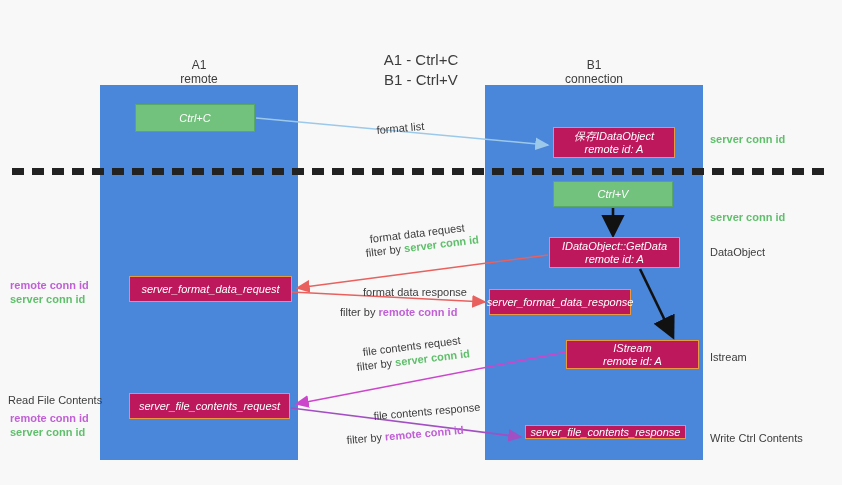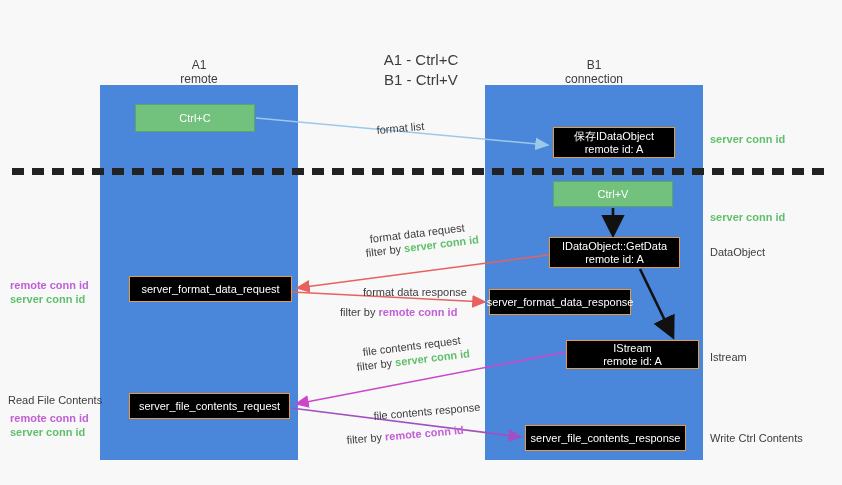--- a/index.html
+++ b/index.html
@@ -27,35 +27,35 @@
 
   
   .lane{position:absolute;background:#4a86d9;}
   #lane-a1{left:100px;top:85px;width:198px;height:375px;}
   #lane-b1{left:485px;top:85px;width:218px;height:375px;}
 
   
   .box{
     position:absolute;box-sizing:border-box;
     display:flex;flex-direction:column;align-items:center;justify-content:center;
-    color:#ffffff;font-size:11px;line-height:13px;text-align:center;
+    color:#ffffff;font-size:11px;line-height:13px;text-align:center;font-style:italic;
   }
   .box.green{background:#72c17c;border:1px solid #5aa866;}
-  .box.orange{background:#000000;border:1px solid #e99a3e;}
+  .box.orange{background:#be185d;border:1px solid #e99a3e;}
   .box .l2{font-size:11px;}
 
   #box-ctrlc{left:135px;top:104px;width:120px;height:28px;}
   #box-idataobject{left:553px;top:127px;width:122px;height:31px;}
   #box-ctrlv{left:553px;top:181px;width:120px;height:26px;}
   #box-getdata{left:549px;top:237px;width:131px;height:31px;}
   #box-fmt-req{left:129px;top:276px;width:163px;height:26px;}
   #box-fmt-resp{left:489px;top:289px;width:142px;height:26px;}
   #box-istream{left:566px;top:340px;width:133px;height:29px;}
   #box-file-req{left:129px;top:393px;width:161px;height:26px;}
-  #box-file-resp{left:525px;top:425px;width:161px;height:26px;}
+  #box-file-resp{left:525px;top:425px;width:161px;height:14px;}
 
   
   #dashed{
     position:absolute;left:12px;top:168px;width:818px;height:7px;
     background:repeating-linear-gradient(to right,#222 0 12px,transparent 12px 20px);
   }
 
   
   #arrows{position:absolute;left:0;top:0;width:842px;height:485px;pointer-events:none;}
 

